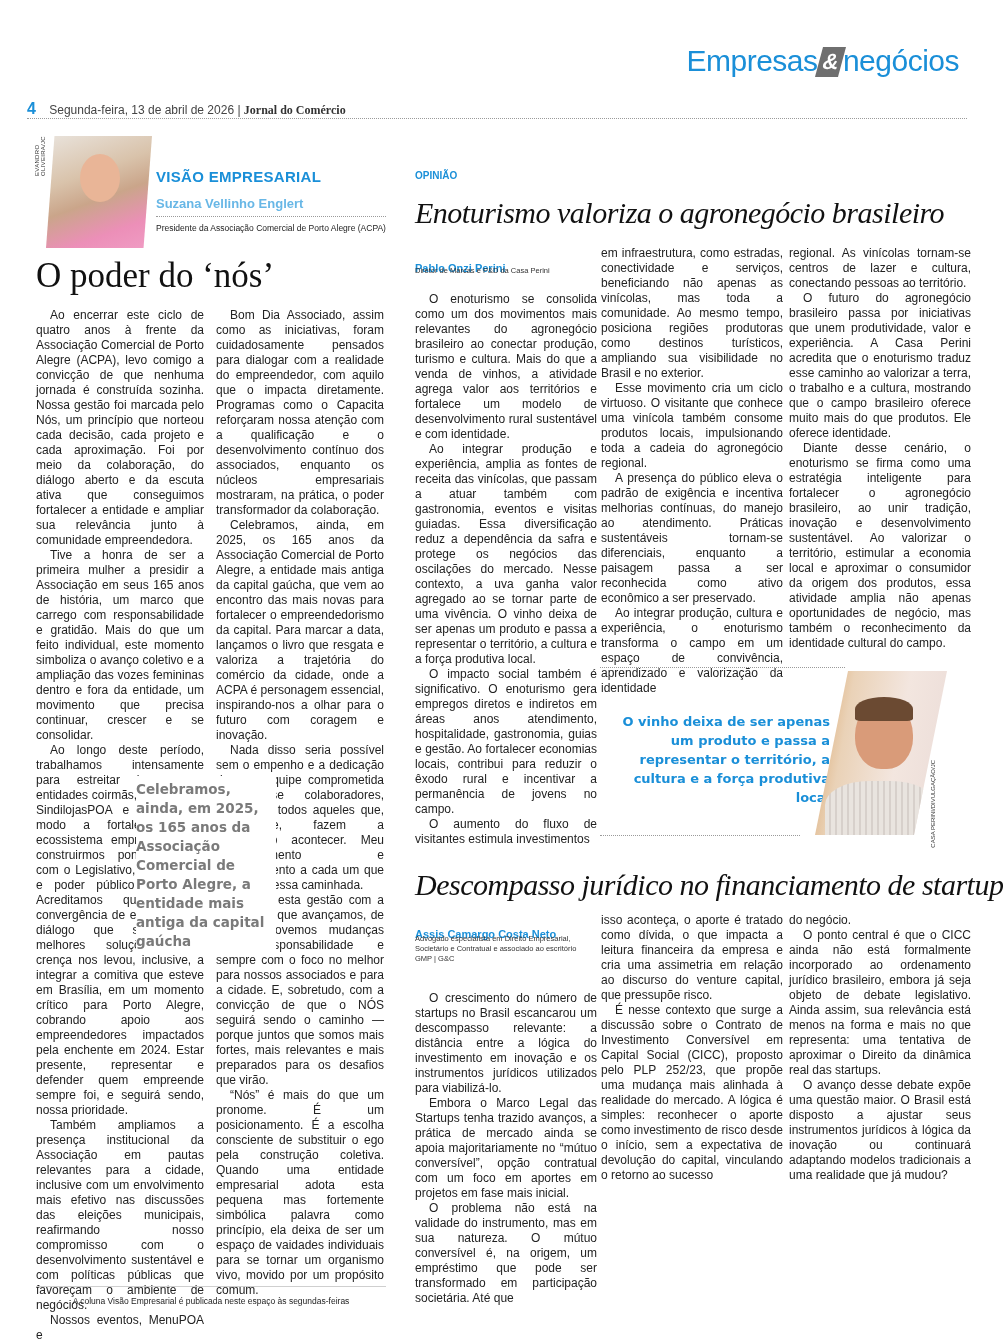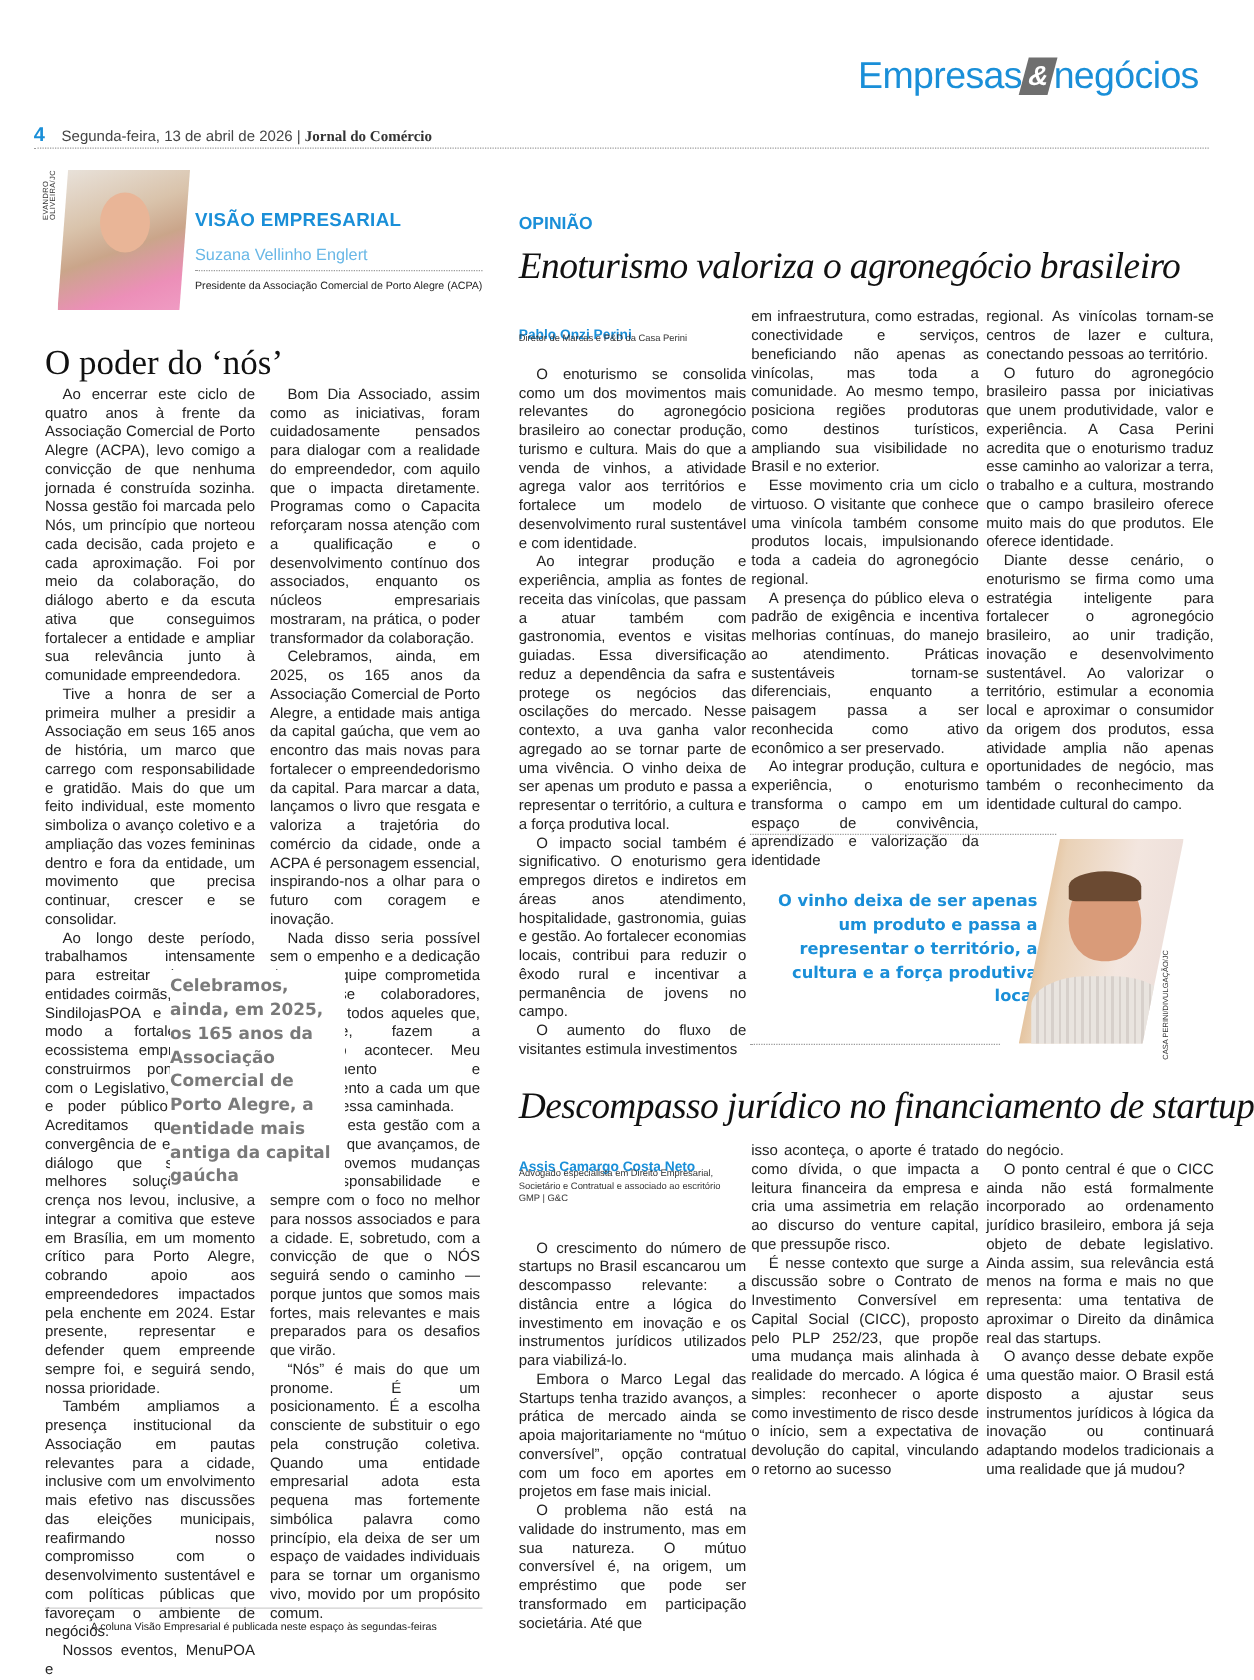--- a/index.html
+++ b/index.html
@@ -12,38 +12,38 @@
   .folio { position: absolute; top: 100px; left: 27px; right: 36px; height: 18px; border-bottom: 1px dotted #9a9a9a; font-family: "Liberation Sans", sans-serif; font-size: 12px; color: #444; }
   .folio .page-num { color: #1a8fd8; font-weight: bold; font-size: 16px; margin-right: 10px; }
   .folio .paper { font-family: "Liberation Serif", serif; font-weight: bold; font-size: 12px; color: #333; }
 
   
   .left { position: absolute; left: 36px; top: 126px; width: 350px; }
   .author-photo { position: absolute; left: 10px; top: 10px; width: 106px; height: 112px; background: linear-gradient(160deg, #e9e3dc 0%, #d9c3ab 35%, #caa58a 55%, #ec8fb8 80%, #f09cc4 100%); clip-path: polygon(8% 0, 100% 0, 92% 100%, 0 100%); }
   .author-photo .face { position: absolute; left: 34px; top: 18px; width: 40px; height: 48px; border-radius: 50%; background: #e9b597; }
   .photo-credit-left { position: absolute; left: -2px; top: 10px; font-size: 6px; color: #333; writing-mode: vertical-rl; transform: rotate(180deg); font-family: "Liberation Sans", sans-serif; letter-spacing: 0.3px; }
   .kicker-left { position: absolute; left: 120px; top: 42px; font-family: "Liberation Sans", sans-serif; font-weight: bold; font-size: 15px; color: #1a8fd8; letter-spacing: 0.3px; }
-  .author-left { position: absolute; left: 120px; top: 70px; font-family: "Liberation Sans", sans-serif; font-weight: normal; font-size: 13px; color: #68b7e6; }
+  .author-left { position: absolute; left: 120px; top: 70px; font-family: "Liberation Sans", sans-serif; font-weight: bold; font-size: 13px; color: #68b7e6; }
   .author-rule { position: absolute; left: 120px; top: 90px; width: 230px; border-top: 1px dotted #9a9a9a; }
   .author-role-left { position: absolute; left: 120px; top: 96px; width: 230px; font-family: "Liberation Sans", sans-serif; font-size: 8.5px; line-height: 12px; color: #222; }
-  .headline-left { position: absolute; left: 0; top: 149px; font-family: "Liberation Serif", serif; font-size: 28px; color: #111; }
+  .headline-left { position: absolute; left: 0; top: 130px; font-family: "Liberation Serif", serif; font-size: 35px; color: #111; }
 
   .body-text { font-family: "Liberation Sans", sans-serif; font-size: 12px; line-height: 15px; color: #222; text-align: justify; hyphens: manual; }
   .body-text p { margin: 0; text-indent: 14px; }
 
   .lcol { position: absolute; top: 182px; width: 168px; }
   .lcol.c1 { left: 0; }
   .lcol.c2 { left: 180px; }
   .pullquote-left { position: absolute; left: 100px; top: 650px; width: 140px; font-family: "DejaVu Sans", sans-serif; font-weight: bold; font-size: 13.5px; line-height: 19px; color: #7a7a7a; background: #fff; padding: 4px 0; }
   .left-footer-rule { position: absolute; left: 0; top: 1160px; width: 350px; border-top: 1px solid #cfcfcf; }
   .left-footer { position: absolute; left: 0; top: 1170px; width: 350px; text-align: center; font-family: "Liberation Sans", sans-serif; font-size: 8.5px; color: #222; }
 
   
   .right { position: absolute; left: 415px; top: 160px; width: 555px; }
-  .kicker-right { position: absolute; left: 0; top: 10px; font-family: "Liberation Sans", sans-serif; font-weight: bold; font-size: 14px; color: #1a8fd8; }
+  .kicker-right { position: absolute; left: 0; top: 10px; font-family: "Liberation Sans", sans-serif; font-weight: bold; font-size: 10px; color: #1a8fd8; }
   .headline-right { position: absolute; left: 0; top: 36px; width: 560px; font-family: "Liberation Serif", serif; font-style: italic; font-size: 30px; letter-spacing: -0.5px; color: #111; white-space: nowrap; }
   .byline { position: absolute; font-family: "Liberation Sans", sans-serif; font-weight: bold; font-size: 11px; color: #1a8fd8; margin-top: 12px; }
   .byrole { position: absolute; font-family: "Liberation Sans", sans-serif; font-size: 7.5px; line-height: 10px; color: #333; }
   .rcol { position: absolute; width: 182px; }
 
   .quote-box-rule { position: absolute; border-top: 1px dotted #9a9a9a; }
   .pullquote-right { position: absolute; left: 600px; top: 712px; width: 230px; text-align: right; font-family: "DejaVu Sans", sans-serif; font-weight: bold; font-size: 13px; line-height: 19px; color: #1a8fd8; }
   .author-photo-right { position: absolute; left: 815px; top: 671px; width: 132px; height: 164px; background: linear-gradient(100deg, #d8a266 0%, #ead2b7 25%, #f3e6df 60%, #eadbd7 100%); clip-path: polygon(25% 0, 100% 0, 75% 100%, 0 100%); }
   .author-photo-right .head { position: absolute; left: 40px; top: 30px; width: 58px; height: 68px; border-radius: 50% 50% 45% 45%; background: #d99b79; }
   .author-photo-right .hair { position: absolute; left: 40px; top: 26px; width: 58px; height: 24px; border-radius: 50% 50% 10% 10%; background: #6b4a32; }

